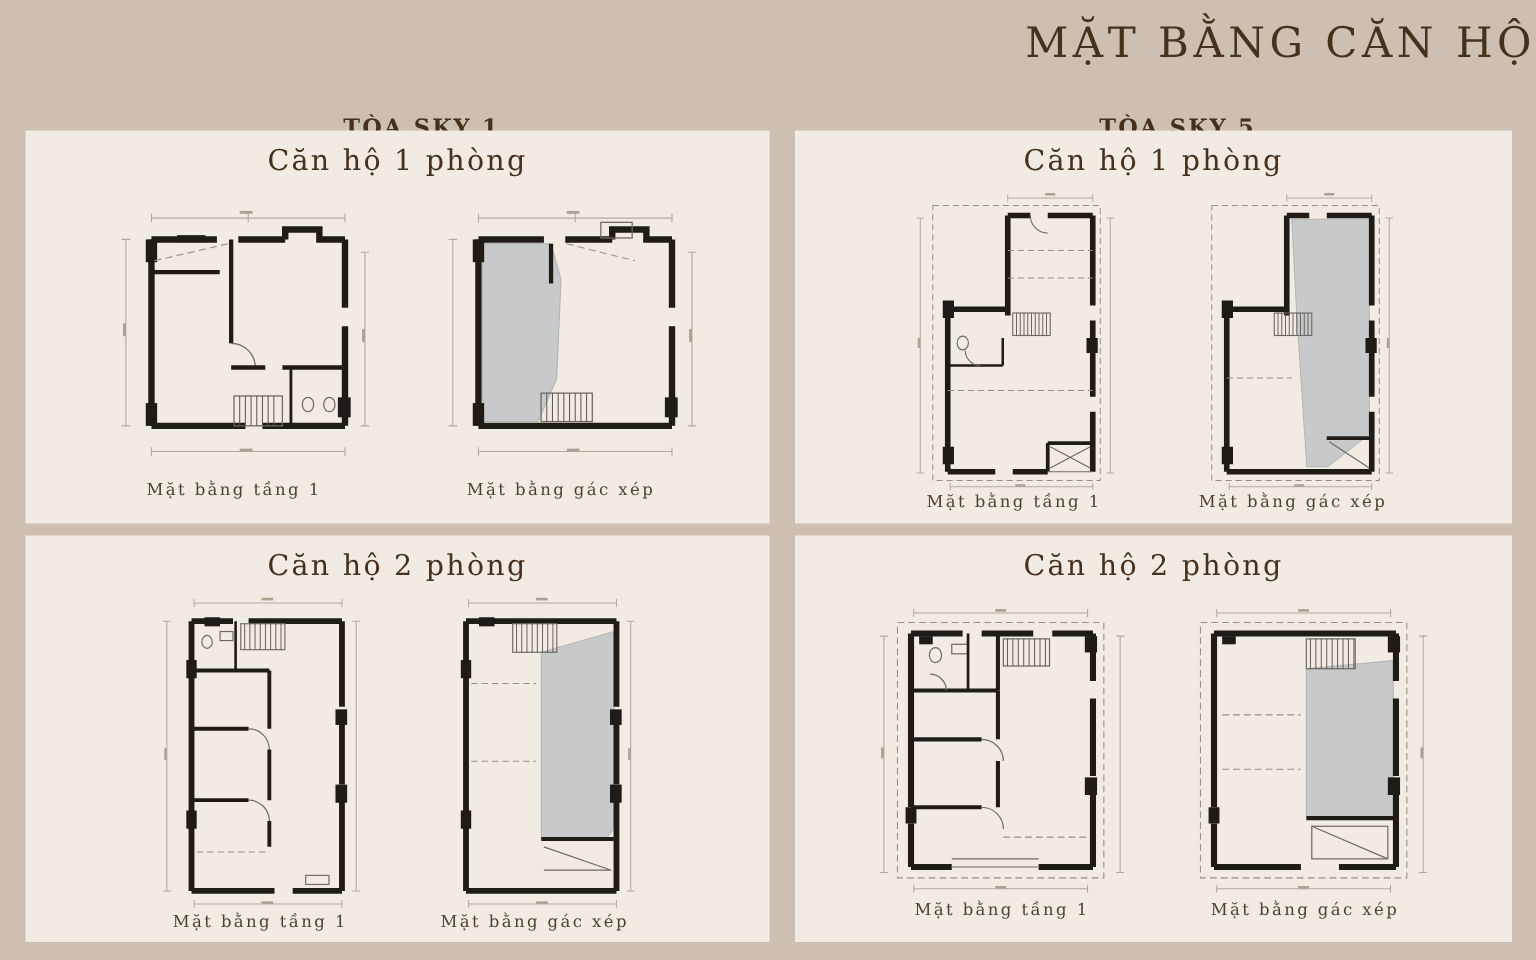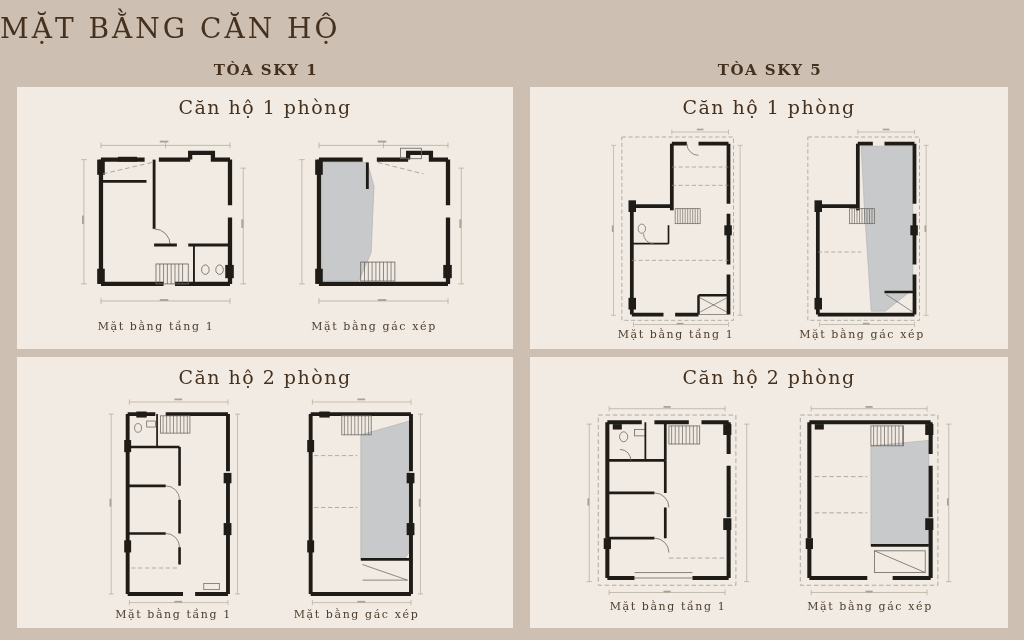--- a/index.html
+++ b/index.html
@@ -5,26 +5,26 @@
   html,body{margin:0;padding:0;}
   body{
     width:1024px;height:640px;
     background:#cdc0b2;
     font-family:"DejaVu Serif", serif;
     overflow:hidden;
   }
   .stage{position:relative;width:1024px;height:640px;}
   .page-title{
     position:absolute;top:12px;left:0;width:100%;
-    margin:0;text-align:left;
+    margin:0;text-align:right;
     font-size:28px;font-weight:400;letter-spacing:3px;
     color:#46301e;
   }
   .col-header{
-    position:absolute;top:60px;margin:1px;text-align:center;
+    position:absolute;top:60px;margin:16px;text-align:center;
     font-size:15px;font-weight:700;letter-spacing:1.5px;
     color:#45301e;
   }
   .col-header.left{left:17px;width:496px;}
   .col-header.right{left:530px;width:478px;}
   .panel{
     position:absolute;background:#f1ebe3;
     display:flex;flex-direction:column;align-items:center;
   }
   .panel.tl{left:17px;top:87px;width:496px;height:262px;}

